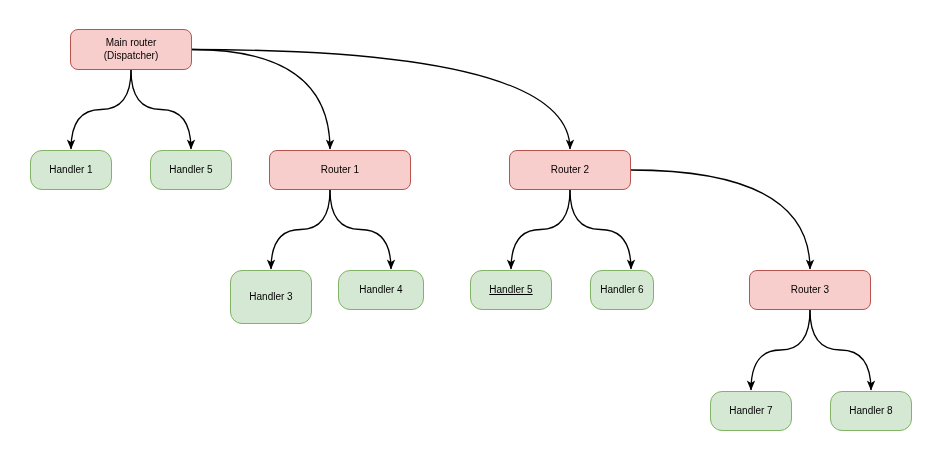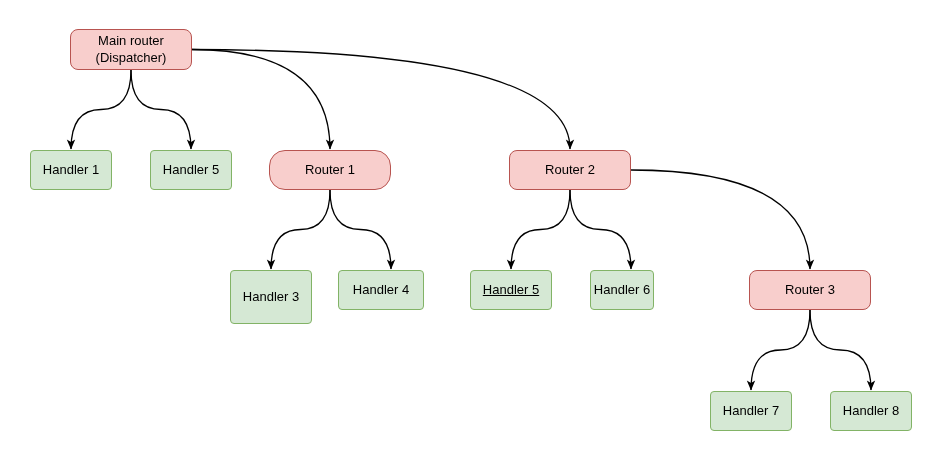--- a/index.html
+++ b/index.html
@@ -26,33 +26,33 @@
     stroke-width: 1.3;
     stroke-linejoin: round;
   }
   .node {
     position: absolute;
     box-sizing: border-box;
     display: flex;
     align-items: center;
     justify-content: center;
     text-align: center;
-    font-size: 13px;
+    font-size: 10px;
     line-height: 1.25;
     color: var(--text-color, #000000);
   }
   .node.router {
     background: var(--router-fill, #f8cecc);
     border: 1px solid var(--router-stroke, #b85450);
     border-radius: 8px;
   }
   .node.handler {
     background: var(--handler-fill, #d5e8d4);
     border: 1px solid var(--handler-stroke, #82b366);
-    border-radius: 4px;
+    border-radius: 12px;
   }
   .node-label {
     white-space: pre-line;
     pointer-events: none;
   }
 </style>
 </head>
 <body>
 
 <div class="canvas">
@@ -80,21 +80,21 @@
       <div class="node router" style="left: 70px; top: 29px; width: 122px; height: 41px;">
     <span class="node-label">Main router
 (Dispatcher)</span>
   </div>
       <div class="node handler" style="left: 30px; top: 150px; width: 82px; height: 40px;">
     <span class="node-label">Handler 1</span>
   </div>
       <div class="node handler" style="left: 150px; top: 150px; width: 82px; height: 40px;">
     <span class="node-label">Handler 5</span>
   </div>
-      <div class="node router" style="left: 269px; top: 150px; width: 122px; height: 40px; border-radius: 16px;">
+      <div class="node router" style="left: 269px; top: 150px; width: 142px; height: 40px;">
     <span class="node-label">Router 1</span>
   </div>
       <div class="node router" style="left: 509px; top: 150px; width: 122px; height: 40px;">
     <span class="node-label">Router 2</span>
   </div>
       <div class="node handler" style="left: 230px; top: 270px; width: 82px; height: 54px;">
     <span class="node-label">Handler 3</span>
   </div>
       <div class="node handler" style="left: 338px; top: 270px; width: 86px; height: 40px;">
     <span class="node-label">Handler 4</span>

